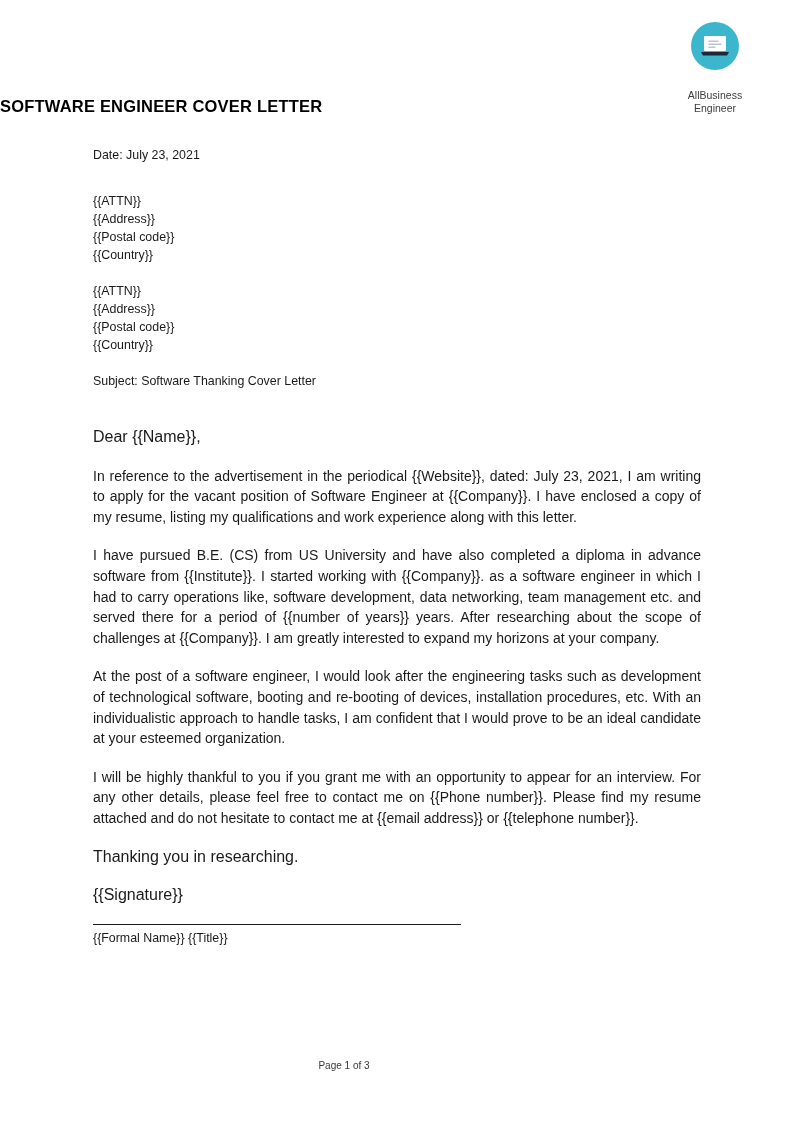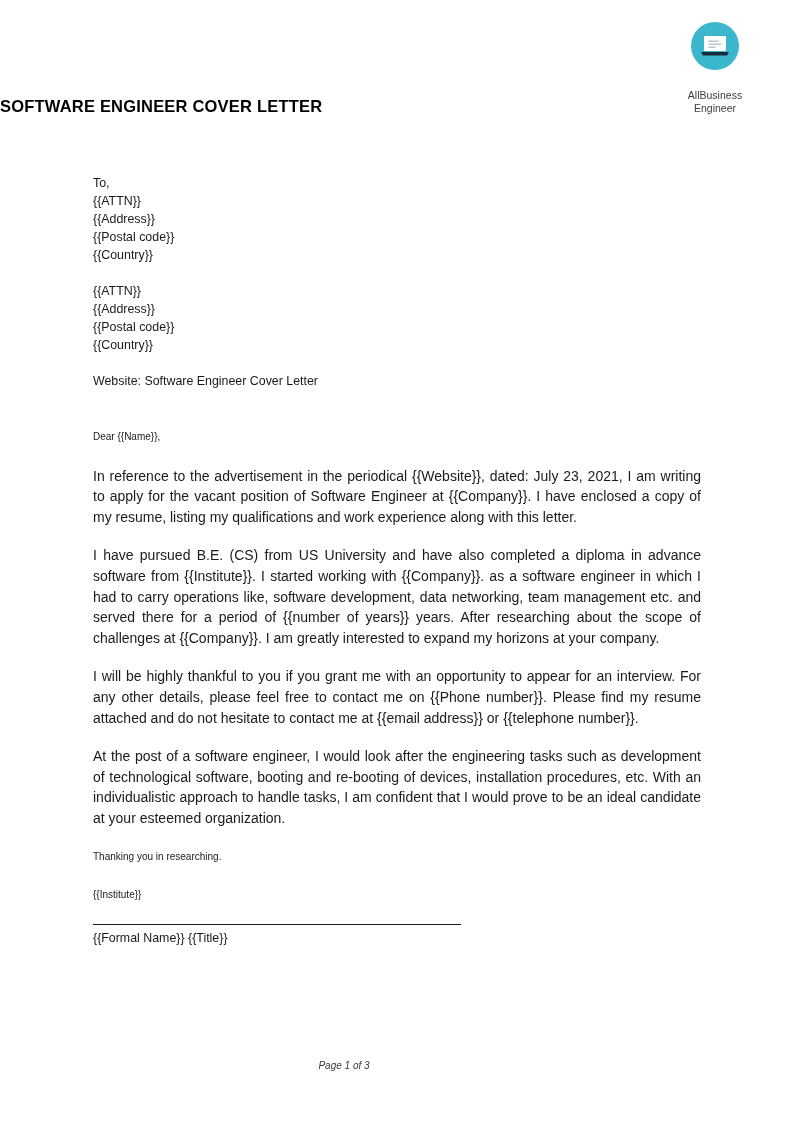--- a/index.html
+++ b/index.html
@@ -83,21 +83,21 @@
   .para {
     font-size: 14px;
     line-height: 20.6px;
     text-align: justify;
     margin: 0 0 18px 0;
     color: #1a1a1a;
   }
   .para:last-child { margin-bottom: 0; }
 
   .plain {
-    font-size: 10px;
+    font-size: 16px;
     line-height: 20.6px;
     margin: 0 0 18px 0;
     color: #1a1a1a;
   }
 
   .sig-rule {
     width: 368px;
     height: 0;
     border-top: 1.3px solid #1a1a1a;
     margin: 0 0 4px 0;
@@ -105,21 +105,20 @@
 
   
   .footer {
     position: absolute;
     top: 1060px;
     left: 0;
     width: 688px;
     text-align: center;
     font-size: 10px;
     color: #3a3a3a;
-    font-style: italic;
   }
 </style>
 </head>
 <body>
 
 <div class="logo-block">
   <div class="logo-circle">
     <svg width="30" height="24" viewBox="0 0 30 24" aria-hidden="true">
       <rect x="4" y="2" width="22" height="15" rx="1.2" fill="#ffffff"></rect>
       <rect x="6" y="4" width="18" height="11" fill="#ffffff"></rect>
@@ -132,54 +131,54 @@
   <div class="logo-text">
     <span>AllBusiness</span>
     <span>Engineer</span>
   </div>
 </div>
 
 <div class="doc-title">SOFTWARE ENGINEER COVER LETTER</div>
 
 <div class="page-body">
 
+  <div class="line blk">Date:  July 23, 2021</div>
 
   <div class="gap-lg"></div>
 
   <div>
-    <div class="line">To,</div>
     <div class="line">{{ATTN}}</div>
     <div class="line">{{Address}}</div>
     <div class="line">{{Postal code}}</div>
     <div class="line">{{Country}}</div>
   </div>
 
   <div class="gap-md"></div>
 
   <div>
     <div class="line">{{ATTN}}</div>
     <div class="line">{{Address}}</div>
     <div class="line">{{Postal code}}</div>
     <div class="line">{{Country}}</div>
   </div>
 
   <div class="gap-md"></div>
 
-  <div class="line">Website: Software Engineer Cover Letter</div>
+  <div class="line">Subject: Software Thanking Cover Letter</div>
 
   <div class="gap-lg"></div>
   <div class="gap-sm"></div>
 
   <div class="plain">Dear {{Name}},</div>
 
   <p class="para">In reference to the advertisement in the periodical {{Website}}, dated: July 23, 2021, I am writing to apply for the vacant position of Software Engineer at {{Company}}. I have enclosed a copy of my resume, listing my qualifications and work experience along with this letter.</p>
   <p class="para">I have pursued B.E. (CS) from US University and have also completed a diploma in advance software from {{Institute}}. I started working with {{Company}}.  as a software engineer in which I had to carry operations like, software development, data networking, team management etc. and served there for a period of {{number of years}} years. After researching about the scope of challenges at {{Company}}.  I am greatly interested to expand my horizons at your company.</p>
+  <p class="para">At the post of a software engineer, I would look after the engineering tasks such as development of technological software, booting and re-booting of devices, installation procedures, etc. With an individualistic approach to handle tasks, I am confident that I would prove to be an ideal candidate at your esteemed organization.</p>
   <p class="para">I will be highly thankful to you if you grant me with an opportunity to appear for an interview. For any other details, please feel free to contact me on {{Phone number}}. Please find my resume attached and do not hesitate to contact me at {{email address}} or {{telephone number}}.</p>
-  <p class="para">At the post of a software engineer, I would look after the engineering tasks such as development of technological software, booting and re-booting of devices, installation procedures, etc. With an individualistic approach to handle tasks, I am confident that I would prove to be an ideal candidate at your esteemed organization.</p>
 
   <div class="plain">Thanking you in researching.</div>
-  <div class="plain">{{Institute}}</div>
+  <div class="plain">{{Signature}}</div>
 
   <div class="sig-rule"></div>
   <div class="line">{{Formal Name}} {{Title}}</div>
 </div>
 
 <div class="footer">Page 1 of 3</div>
 
 </body></html>

